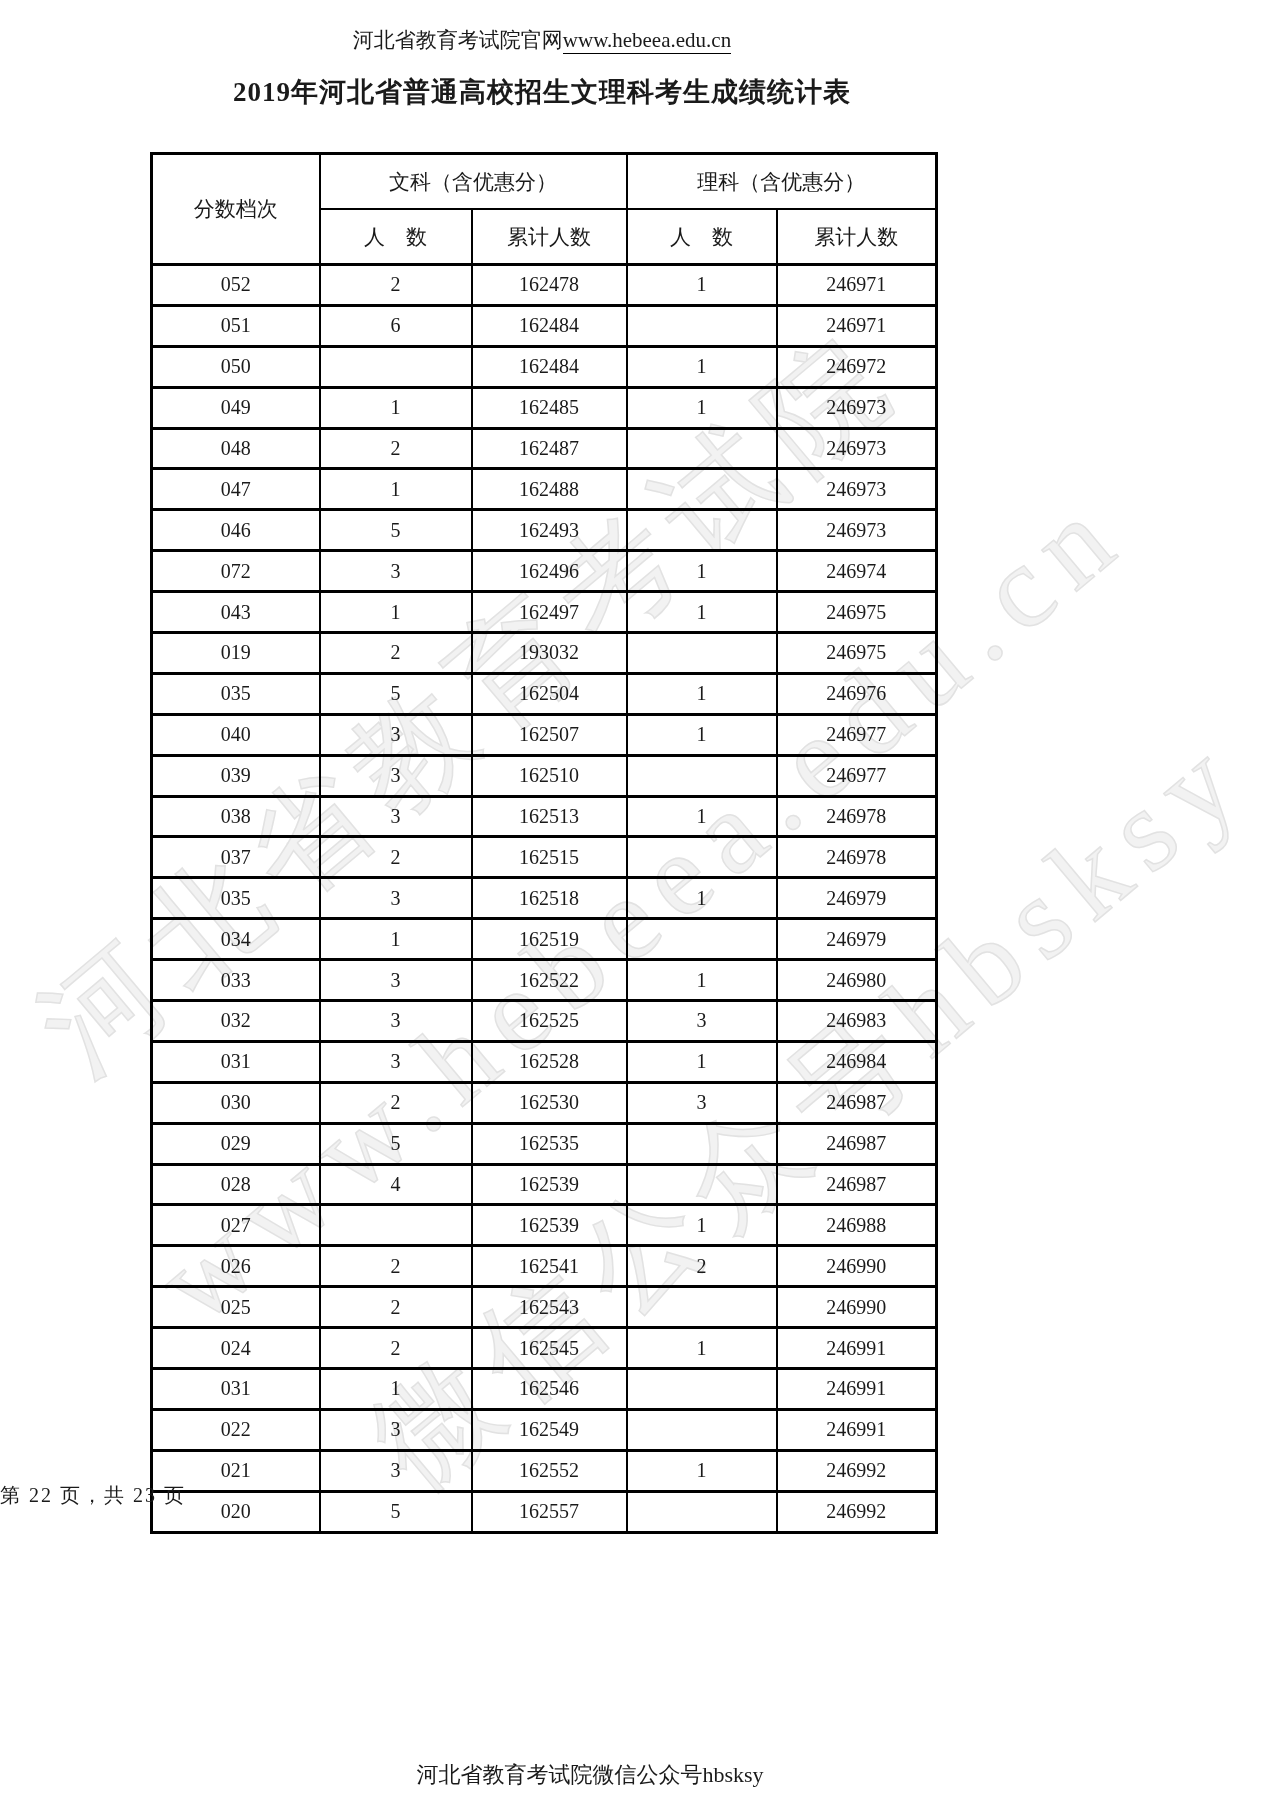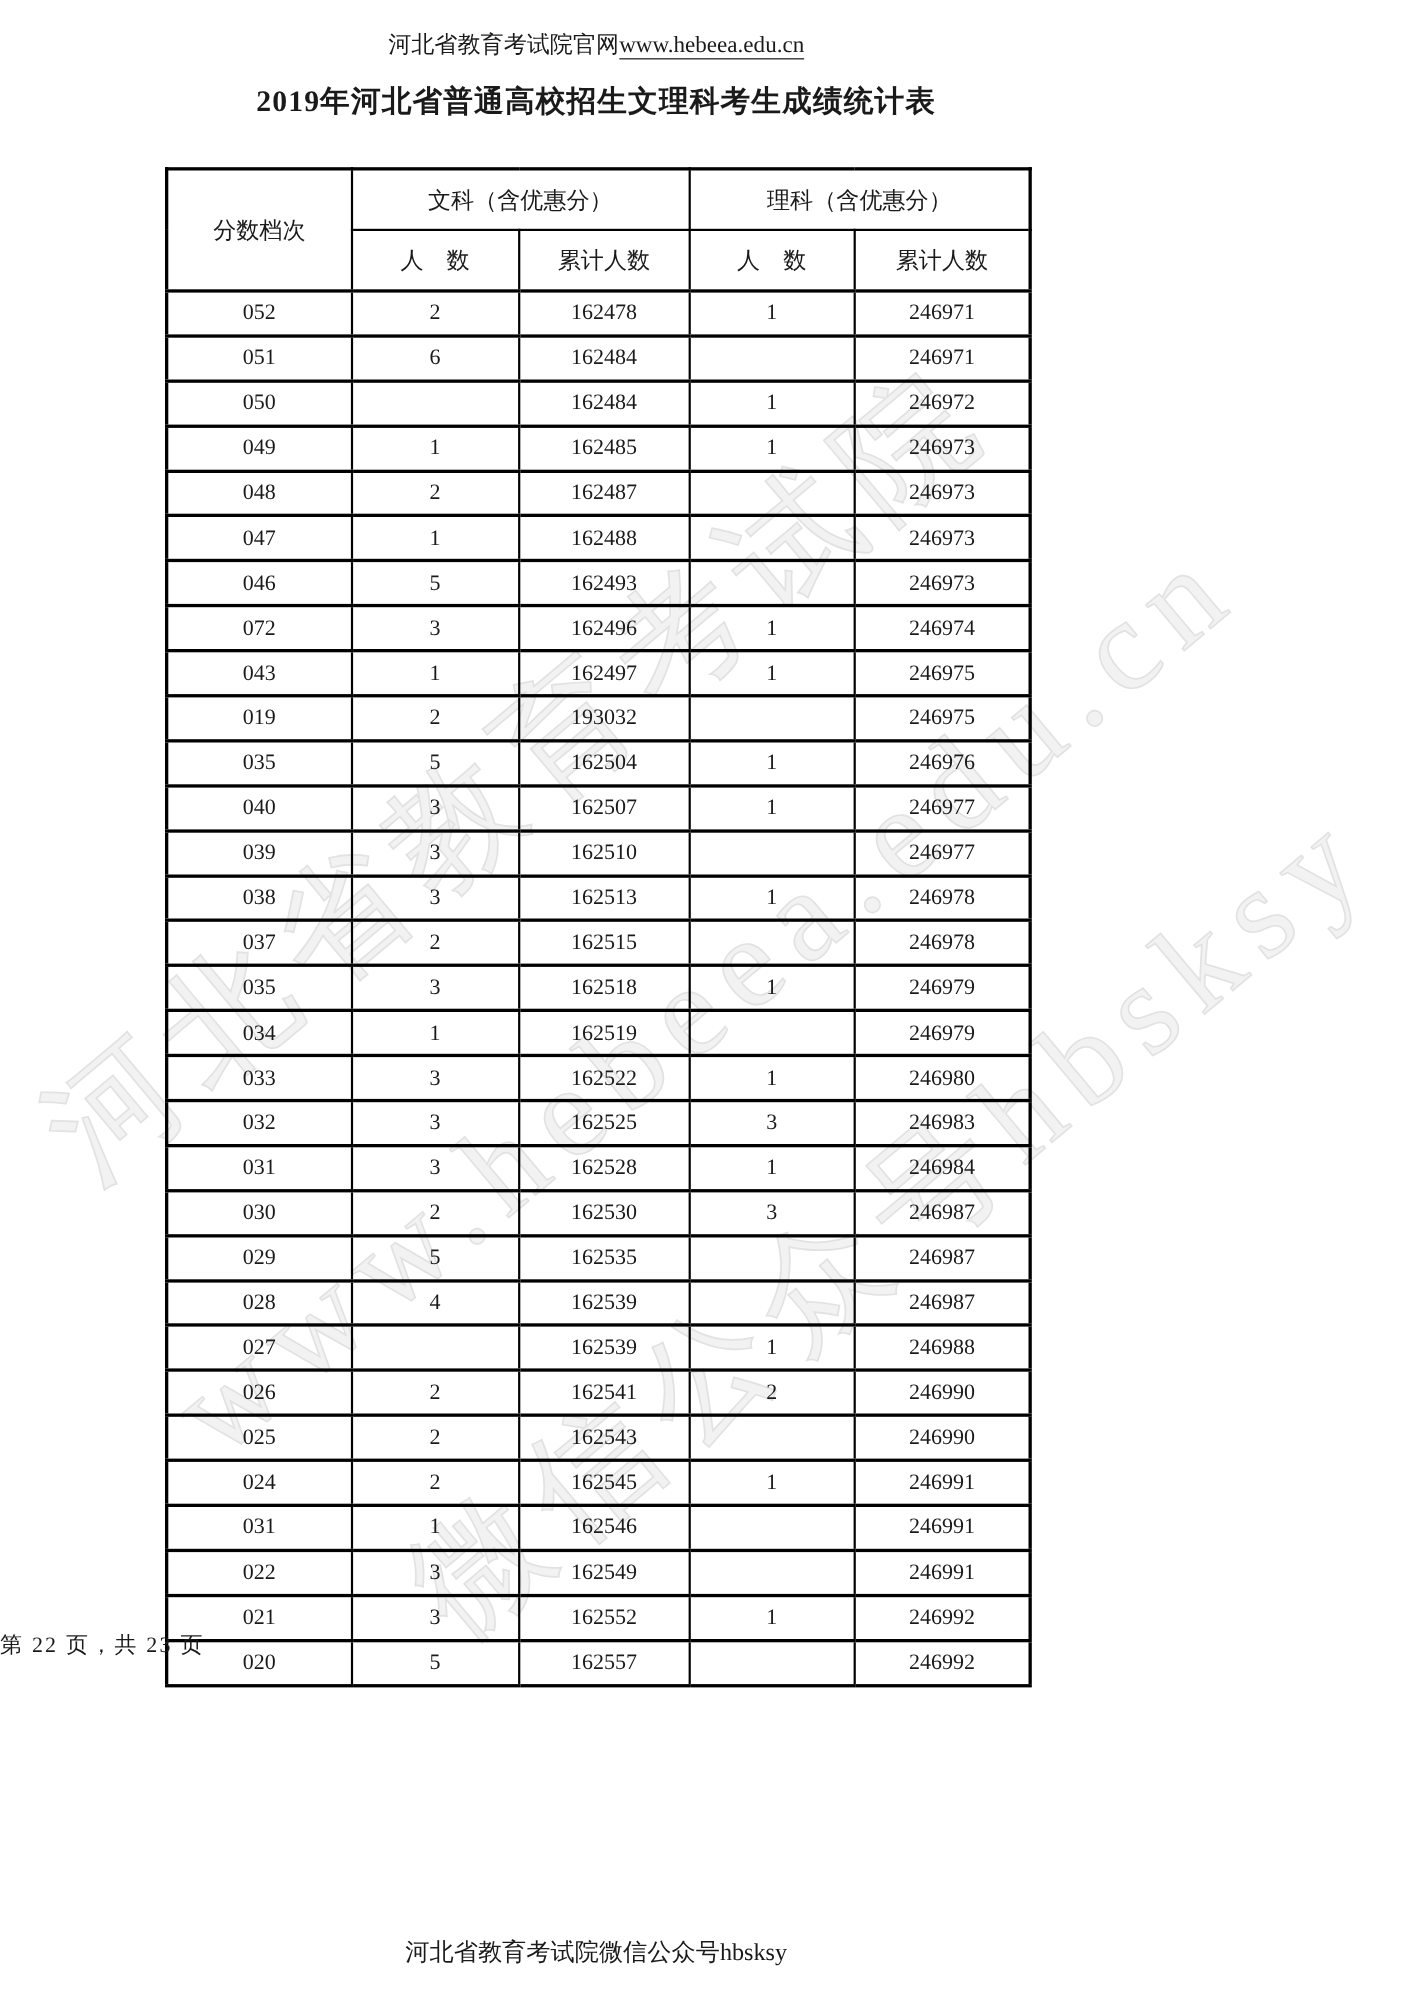--- a/index.html
+++ b/index.html
@@ -51,21 +51,21 @@
     height:37.9px;
     border-top-width:3px; border-bottom-width:3px;
   }
   table.score-table { border:3px solid #000; }
   .page-info {
     position:absolute; top:1482px; left:0; width:1084px;
     text-align:left; font-size:20px; letter-spacing:2px; z-index:2;
   }
   .page-footer {
     position:absolute; top:1760px; left:0; width:1084px;
-    text-align:center; font-size:22px; z-index:2;
+    text-align:center; font-size:22px; z-index:2;padding-left:48px;
   }
 </style>
 </head>
 <body>
 
 <div class="watermark">
   <div class="wm-line">河北省教育考试院</div>
   <div class="wm-line">www.hebeea.edu.cn</div>
   <div class="wm-line">微信公众号hbsksy</div>
 </div>

